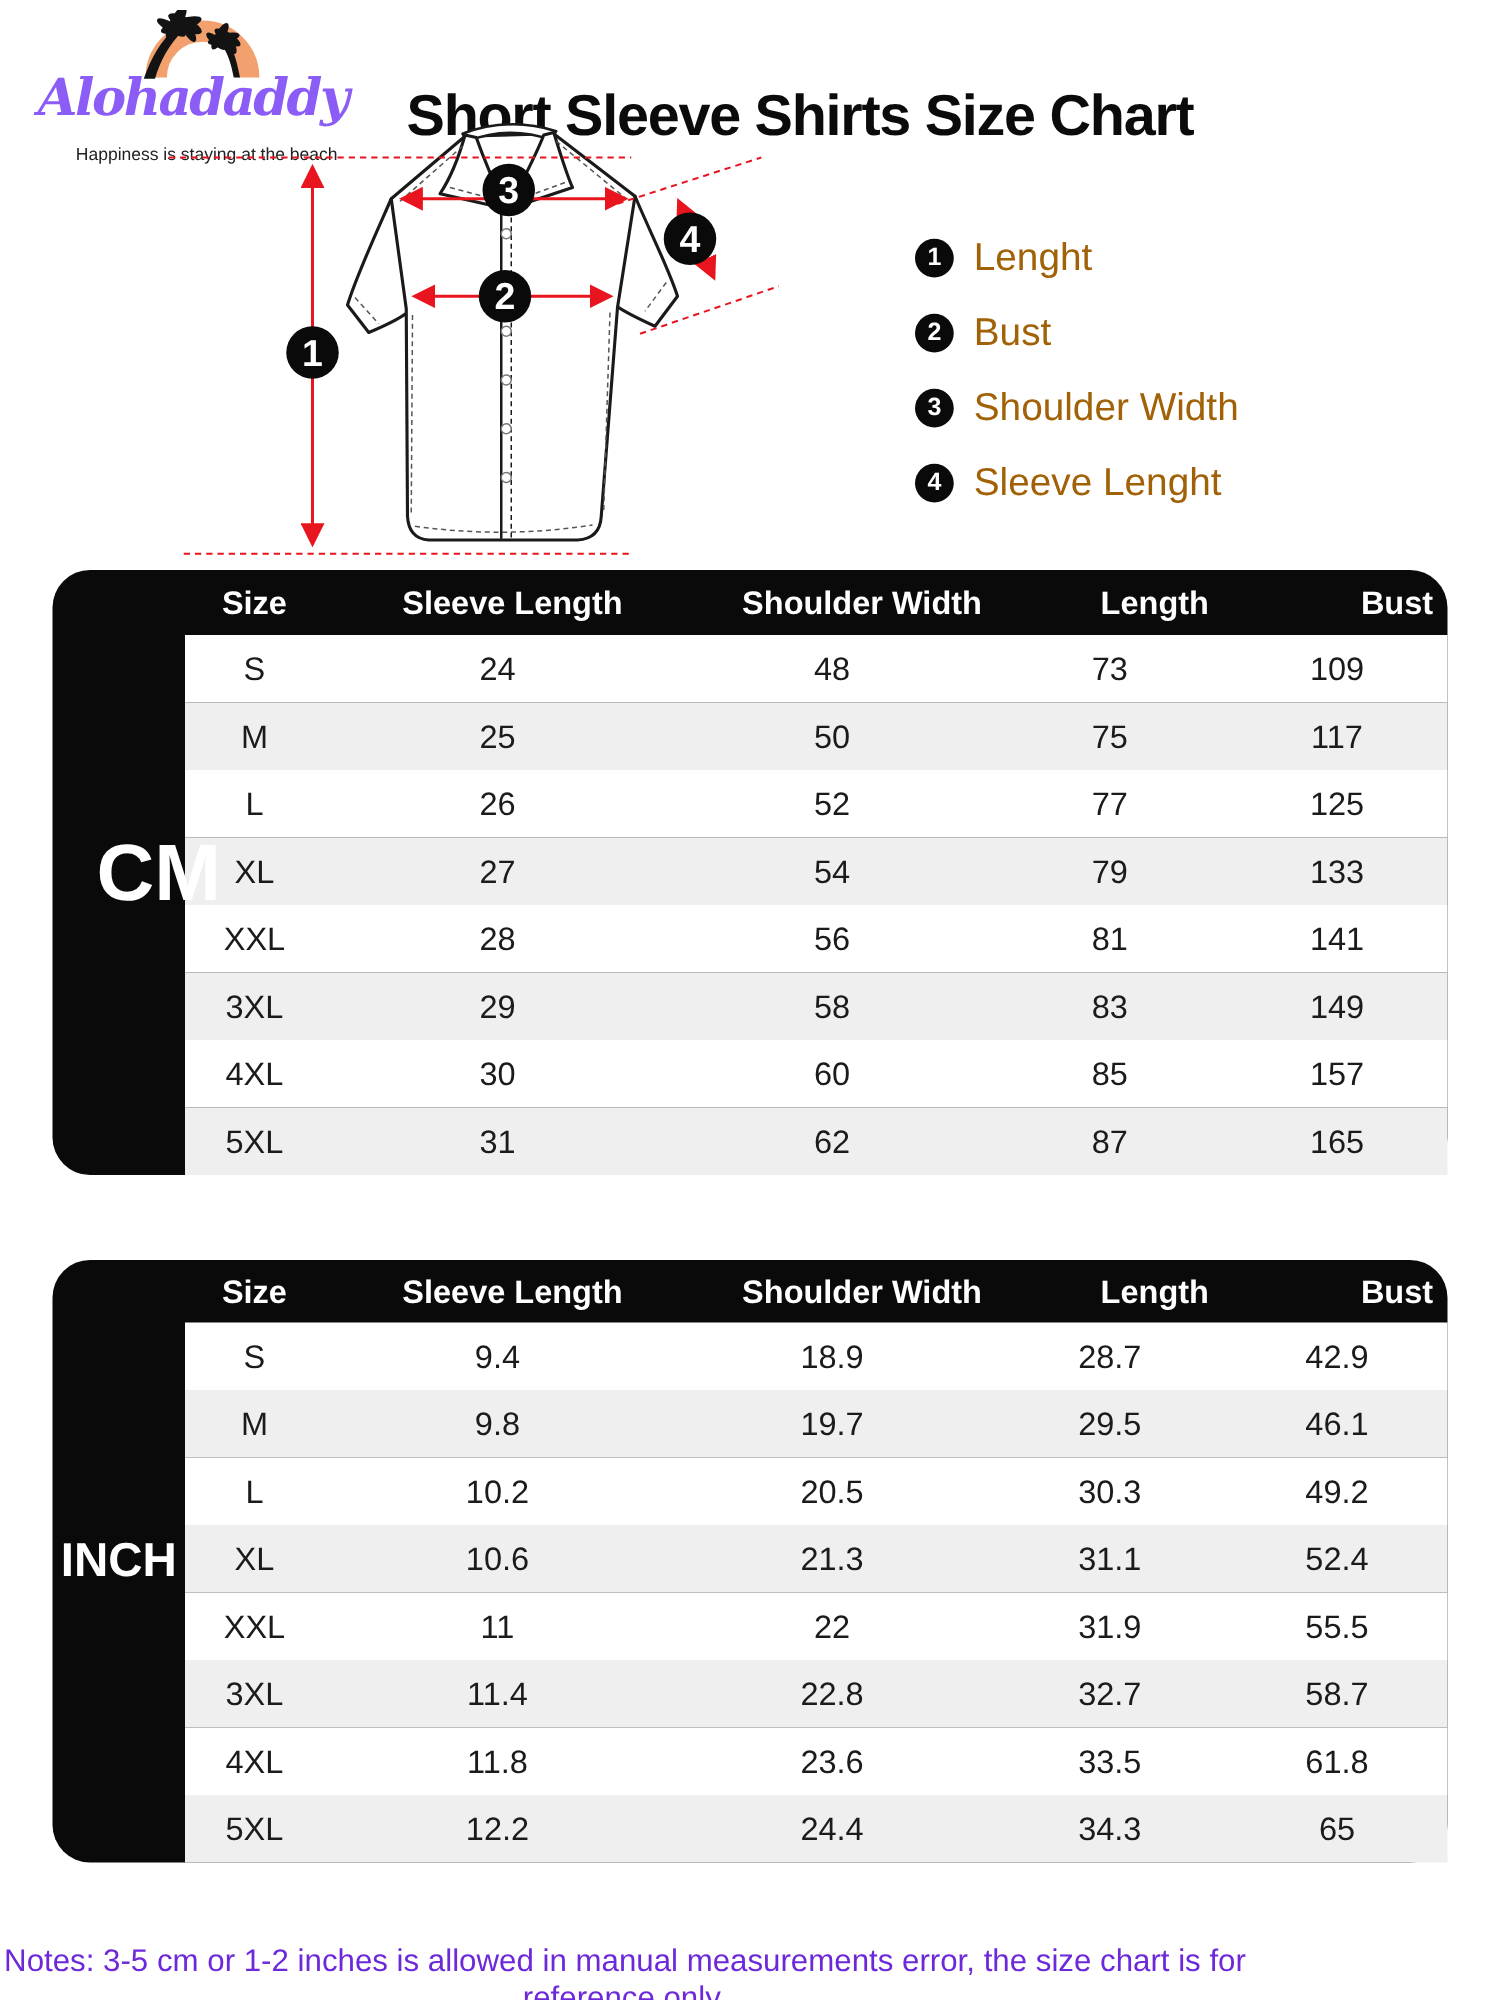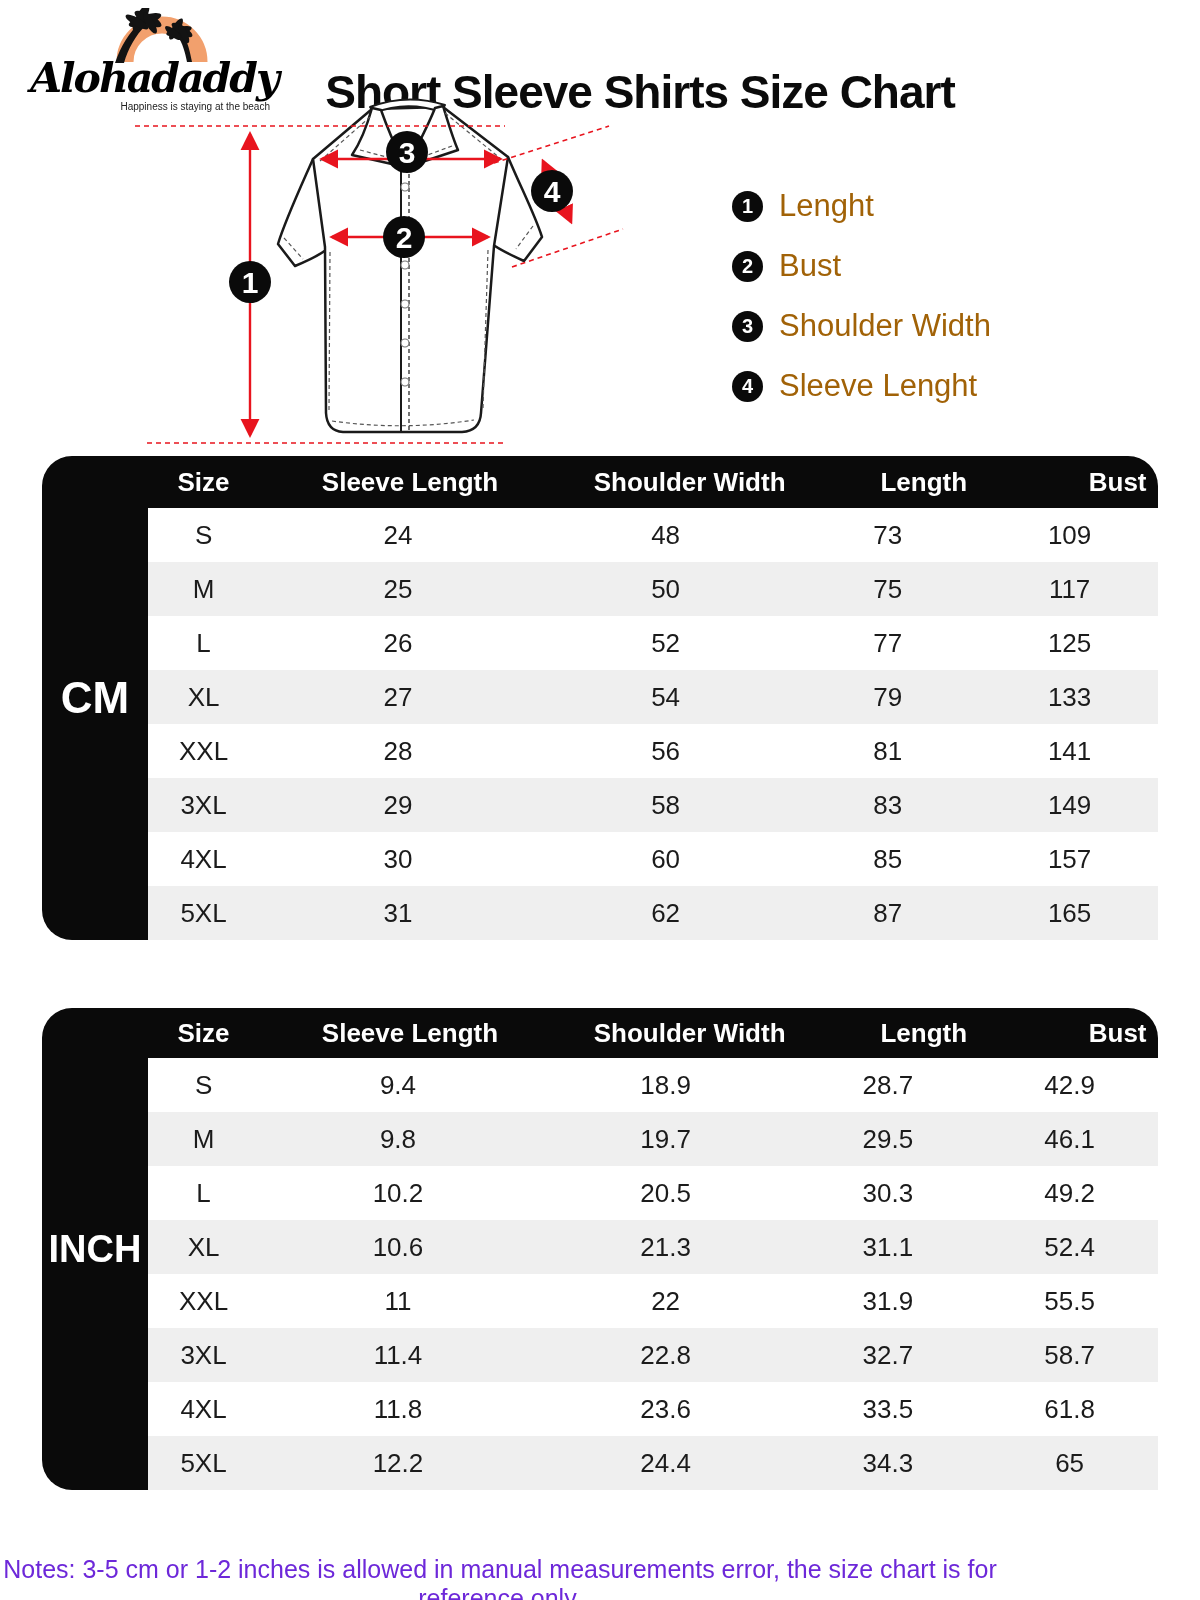--- a/index.html
+++ b/index.html
@@ -3,22 +3,22 @@
 <meta charset="utf-8">
 <style>
   html,body{margin:0;padding:0;background:#fff;}
   .page{position:relative;width:1200px;height:1600px;background:#fff;overflow:hidden;
         font-family:"Liberation Sans",sans-serif;color:#111;}
 
   
   .logo{position:absolute;left:28px;top:8px;width:252px;height:102px;text-align:center;}
   .logo svg{display:block;margin:0 auto;}
   .brand{font-family:"DejaVu Serif",serif;font-style:italic;font-weight:bold;
-         font-size:41px;letter-spacing:-2px;line-height:1;margin-top:-6px;color:#000000;}
-  .tagline{font-size:10px;color:#222;text-align:right;padding-right:10px;margin-top:2px;}
+         font-size:41px;letter-spacing:-2px;line-height:1;margin-top:-6px;color:#8b5cf6;}
+  .tagline{font-size:14px;color:#222;text-align:right;padding-right:10px;margin-top:16px;}
 
   
   .title{position:absolute;left:290px;top:34px;width:700px;text-align:center;
          font-size:46px;font-weight:bold;color:#0b0b0b;letter-spacing:-1px;}
 
   
   .diagram-svg{position:absolute;left:0;top:0;width:1200px;height:460px;}
 
   .legend{position:absolute;left:732px;top:186px;list-style:none;margin:0;padding:0;}
   .legend li{display:flex;align-items:center;height:40px;margin-bottom:20px;}
@@ -26,21 +26,21 @@
           display:flex;align-items:center;justify-content:center;
           font-size:20px;font-weight:bold;margin-right:16px;flex:0 0 auto;}
   .llabel{font-size:31px;color:#a16207;}
 
   
   .size-table{position:absolute;left:42px;width:1116px;background:#0a0a0a;border-radius:30px;}
   #cm-table{top:456px;height:484px;}
   #inch-table{top:1008px;height:482px;}
   .unit-label{position:absolute;left:0;top:0;bottom:0;width:106px;display:flex;
               align-items:center;justify-content:center;color:#fff;font-weight:bold;}
-  .size-table[data-unit="CM"] .unit-label{font-size:44px;}
+  .size-table[data-unit="CM"] .unit-label{font-size:64px;margin-left:32px;}
   .size-table[data-unit="INCH"] .unit-label{font-size:38px;}
   .thead,.trow{display:grid;grid-template-columns:11% 27.5% 25.5% 18.5% 17.5%;
                align-items:center;text-align:center;}
   .thead{margin-left:106px;height:52px;color:#fff;font-weight:bold;font-size:26px;gap:12px;}
   #inch-table .thead{height:50px;}
   .tbody{margin-left:106px;}
   .trow{height:54px;background:#ffffff;font-size:26px;color:#1b1b1b;}
   .trow.alt{background:#efefef;}
 
   

